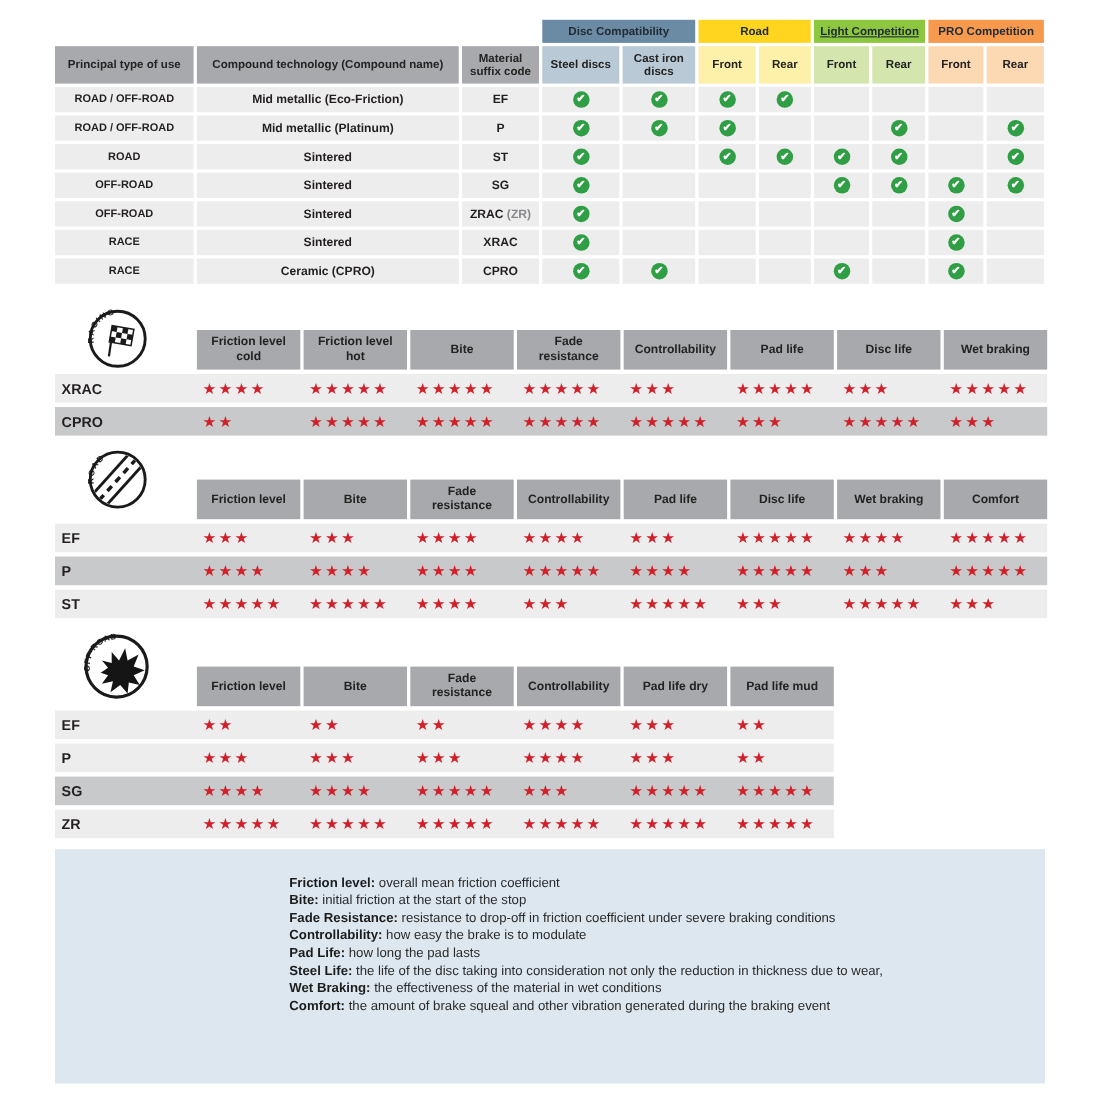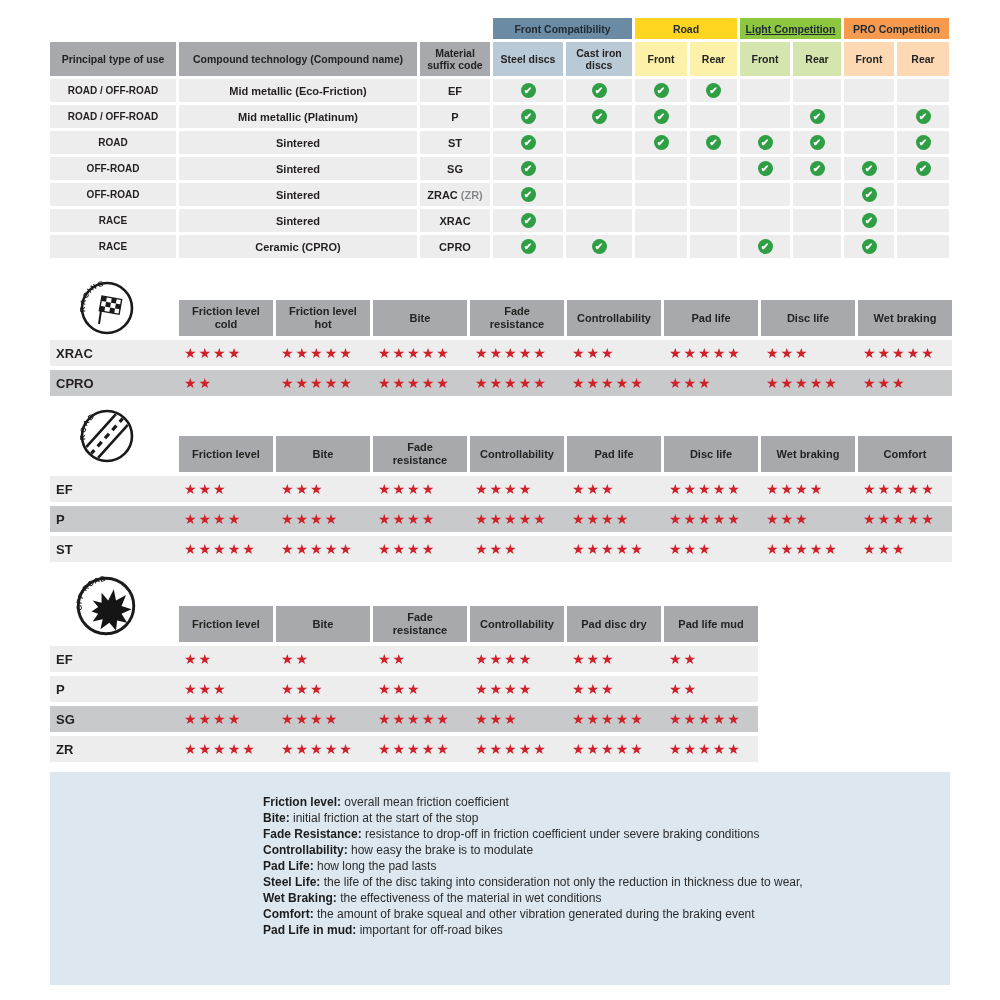--- a/index.html
+++ b/index.html
@@ -72,21 +72,21 @@
 </style>
 </head>
 <body>
 
 <div class="page">
 
   <div id="compat-table">
       <div class="col-header" style="grid-area: 2 / 1; background: var(--header-gray);">Principal type of use</div>
       <div class="col-header" style="grid-area: 2 / 2; background: var(--header-gray);">Compound technology (Compound name)</div>
       <div class="col-header" style="grid-area: 2 / 3; background: var(--header-gray);">Material suffix code</div>
-      <div class="group-header" style="grid-area: 1 / 4 / auto / 6; background: var(--disc-blue);">Front Compatibility</div>
+      <div class="group-header" style="grid-area: 1 / 4 / auto / 6; background: var(--disc-blue);">Disc Compatibility</div>
       <div class="col-header" style="grid-area: 2 / 4; background: var(--disc-blue-light);">Steel discs</div>
       <div class="col-header" style="grid-area: 2 / 5; background: var(--disc-blue-light);">Cast iron discs</div>
       <div class="group-header" style="grid-area: 1 / 6 / auto / 8; background: var(--road-yellow);">Road</div>
       <div class="col-header" style="grid-area: 2 / 6; background: var(--road-yellow-light);">Front</div>
       <div class="col-header" style="grid-area: 2 / 7; background: var(--road-yellow-light);">Rear</div>
       <div class="group-header" style="grid-area: 1 / 8 / auto / 10; background: var(--comp-green); text-decoration: underline;">Light Competition</div>
       <div class="col-header" style="grid-area: 2 / 8; background: var(--comp-green-light);">Front</div>
       <div class="col-header" style="grid-area: 2 / 9; background: var(--comp-green-light);">Rear</div>
       <div class="group-header" style="grid-area: 1 / 10 / auto / 12; background: var(--pro-orange);">PRO Competition</div>
       <div class="col-header" style="grid-area: 2 / 10; background: var(--pro-orange-light);">Front</div>
@@ -345,21 +345,21 @@
     <path id="arc-offroad" d="M 5.5,31 A 22,22 0 0 1 29,4.8" fill="none"></path>
     <text class="arc-label tight"><textPath href="#arc-offroad">OFF-ROAD</textPath></text>
   </svg>
   <div id="offroad-table" class="rating-table">
       <div class="rt-head" style="grid-template-columns: 126px repeat(6, 94px);">
         <div class="rt-spacer"></div>
         <div class="rt-h">Friction level</div>
         <div class="rt-h">Bite</div>
         <div class="rt-h">Fade resistance</div>
         <div class="rt-h">Controllability</div>
-        <div class="rt-h">Pad disc dry</div>
+        <div class="rt-h">Pad life dry</div>
         <div class="rt-h">Pad life mud</div>
       </div>
       <div class="rt-row" style="grid-template-columns: 126px repeat(6, 94px);">
         <div class="rt-label">EF</div>
         <div class="stars">★★</div>
         <div class="stars">★★</div>
         <div class="stars">★★</div>
         <div class="stars">★★★★</div>
         <div class="stars">★★★</div>
         <div class="stars">★★</div>
@@ -396,17 +396,16 @@
   <div id="legend">
     <div id="legend-items">
         <div class="lg-line"><b class="lg-term">Friction level:</b> overall mean friction coefficient</div>
         <div class="lg-line"><b class="lg-term">Bite:</b> initial friction at the start of the stop</div>
         <div class="lg-line"><b class="lg-term">Fade Resistance:</b> resistance to drop-off in friction coefficient under severe braking conditions</div>
         <div class="lg-line"><b class="lg-term">Controllability:</b> how easy the brake is to modulate</div>
         <div class="lg-line"><b class="lg-term">Pad Life:</b> how long the pad lasts</div>
         <div class="lg-line"><b class="lg-term">Steel Life:</b> the life of the disc taking into consideration not only the reduction in thickness due to wear,</div>
         <div class="lg-line"><b class="lg-term">Wet Braking:</b> the effectiveness of the material in wet conditions</div>
         <div class="lg-line"><b class="lg-term">Comfort:</b> the amount of brake squeal and other vibration generated during the braking event</div>
-        <div class="lg-line"><b class="lg-term">Pad Life in mud:</b> important for off-road bikes</div>
       </div>
   </div>
 
 </div>
 
 </body></html>

